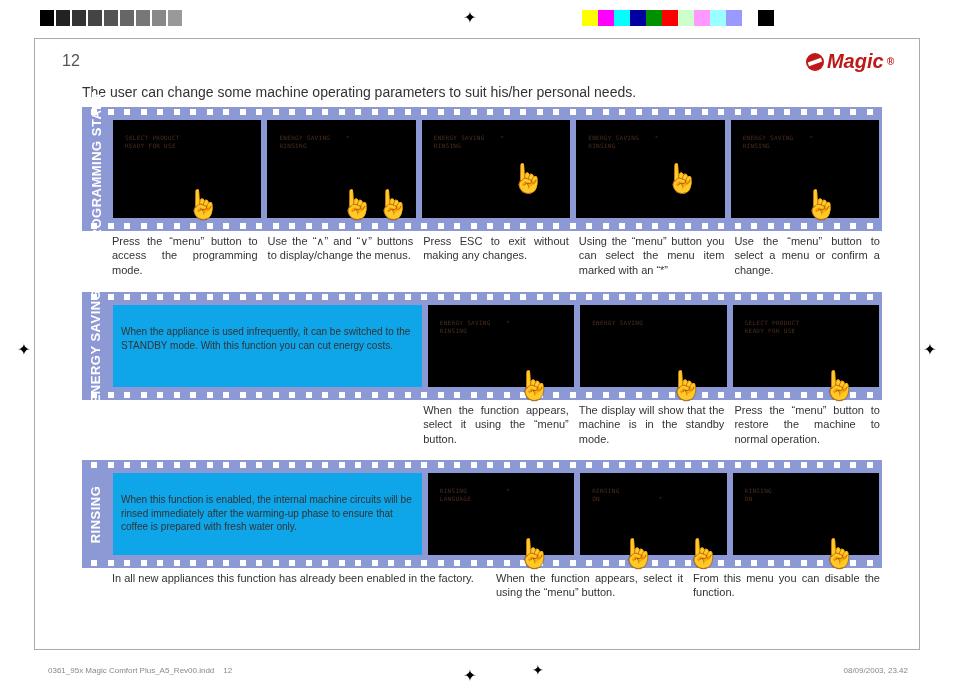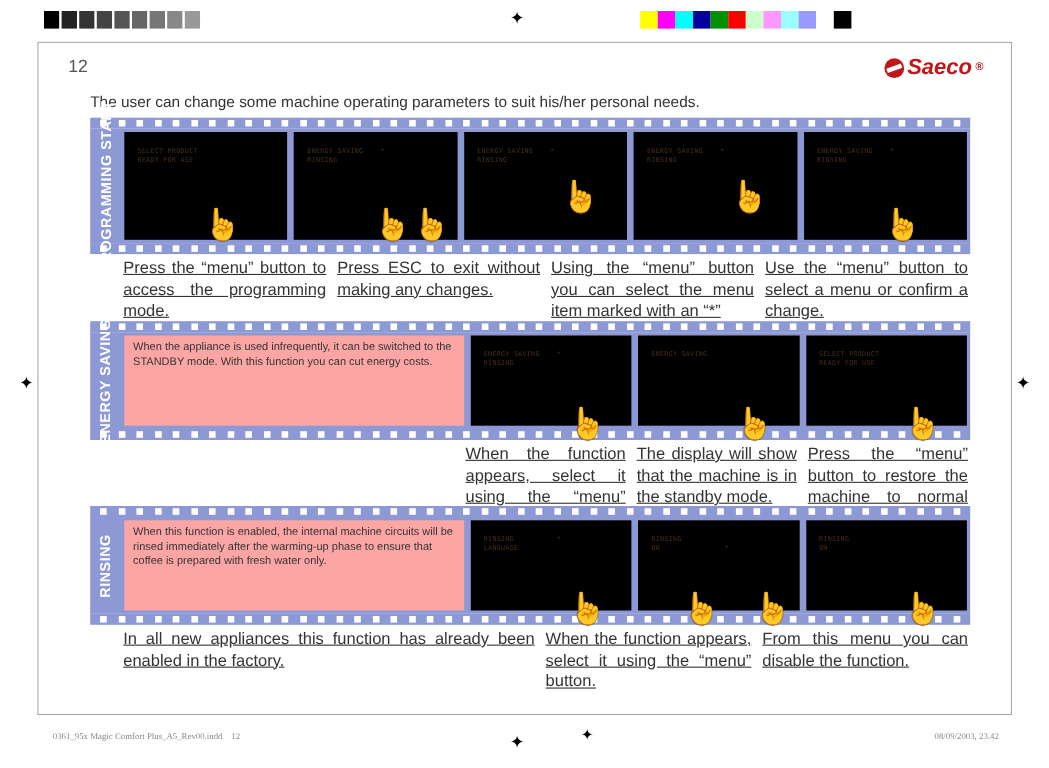--- a/index.html
+++ b/index.html
@@ -113,22 +113,22 @@
     padding: 3px 3px;
   }
   .cell {
     flex: 1;
     position: relative;
   }
   .cell.screen {
     background: #000;
   }
   .cell.textcell {
-    background: #fca5a5;
-    padding: 4px 8px;
+    background: #0ea5e9;
+    padding: 20px 8px;
     font-size: 10px;
     line-height: 1.35;
     color: #333;
   }
   .lcd {
     position: absolute;
     top: 14px; left: 12px;
     font-size: 6px;
     line-height: 1.3;
     color: #4b2e1e;
@@ -144,37 +144,35 @@
     transform: scaleX(-1);
   }
   .captions {
     display: flex;
     gap: 6px;
     padding-left: 28px;
     margin-top: 3px;
   }
   .cap {
     flex: 1;
-    font-size: 15px;
+    font-size: 11px;
     line-height: 1.3;
     color: #333;
     text-align: justify;
     padding: 0 2px;
-    text-decoration: underline;
   }
   .footer {
     position: absolute;
     left: 48px; bottom: 20px;
     width: 860px;
     display: flex;
     justify-content: space-between;
     font-size: 8px;
     color: #888;
     align-items: center;
-    font-family: Liberation Serif, serif;
   }
 </style>
 </head>
 <body>
 
 <div class="colorbar" id="colorbar">
     <div class="cb-seg" style="background: rgb(0, 0, 0); width: 14px;"></div>
     <div class="cb-seg" style="background: rgb(255, 255, 255); width: 2px;"></div>
     <div class="cb-seg" style="background: rgb(34, 34, 34); width: 14px;"></div>
     <div class="cb-seg" style="background: rgb(255, 255, 255); width: 2px;"></div>
@@ -210,21 +208,21 @@
 <div class="registration" style="top:340px;left:14px">✦</div>
 <div class="registration" style="top:340px;right:14px">✦</div>
 <div class="registration" style="bottom:12px;left:460px">✦</div>
 
 <div class="page-frame"></div>
 
 <div class="page-num">12</div>
 
 <div class="logo">
   <span class="logo-icon"></span>
-  <span>Saeco</span>
+  <span>Magic</span>
     <span style="font-size:10px">®</span>
 </div>
 
 <div class="intro">The user can change some machine operating parameters to suit his/her personal needs.</div>
 
 <div class="section" style="top:107px">
   <div class="sprocket-row">
       <span></span>
       <span></span>
       <span></span>
@@ -352,20 +350,21 @@
       <span></span>
       <span></span>
       <span></span>
       <span></span>
       <span></span>
       <span></span>
       <span></span>
     </div>
   <div class="captions" id="caps-programming">
       <div class="cap">Press the “menu” button to access the programming mode.</div>
+      <div class="cap">Use the “∧” and “∨” buttons to display/change the menus.</div>
       <div class="cap">Press ESC to exit without making any changes.</div>
       <div class="cap">Using the “menu” button you can select the menu item marked with an “*”</div>
       <div class="cap">Use the “menu” button to select a menu or confirm a change.</div>
     </div>
 </div>
 
 <div class="section" style="top:292px">
   <div class="sprocket-row">
       <span></span>
       <span></span>

